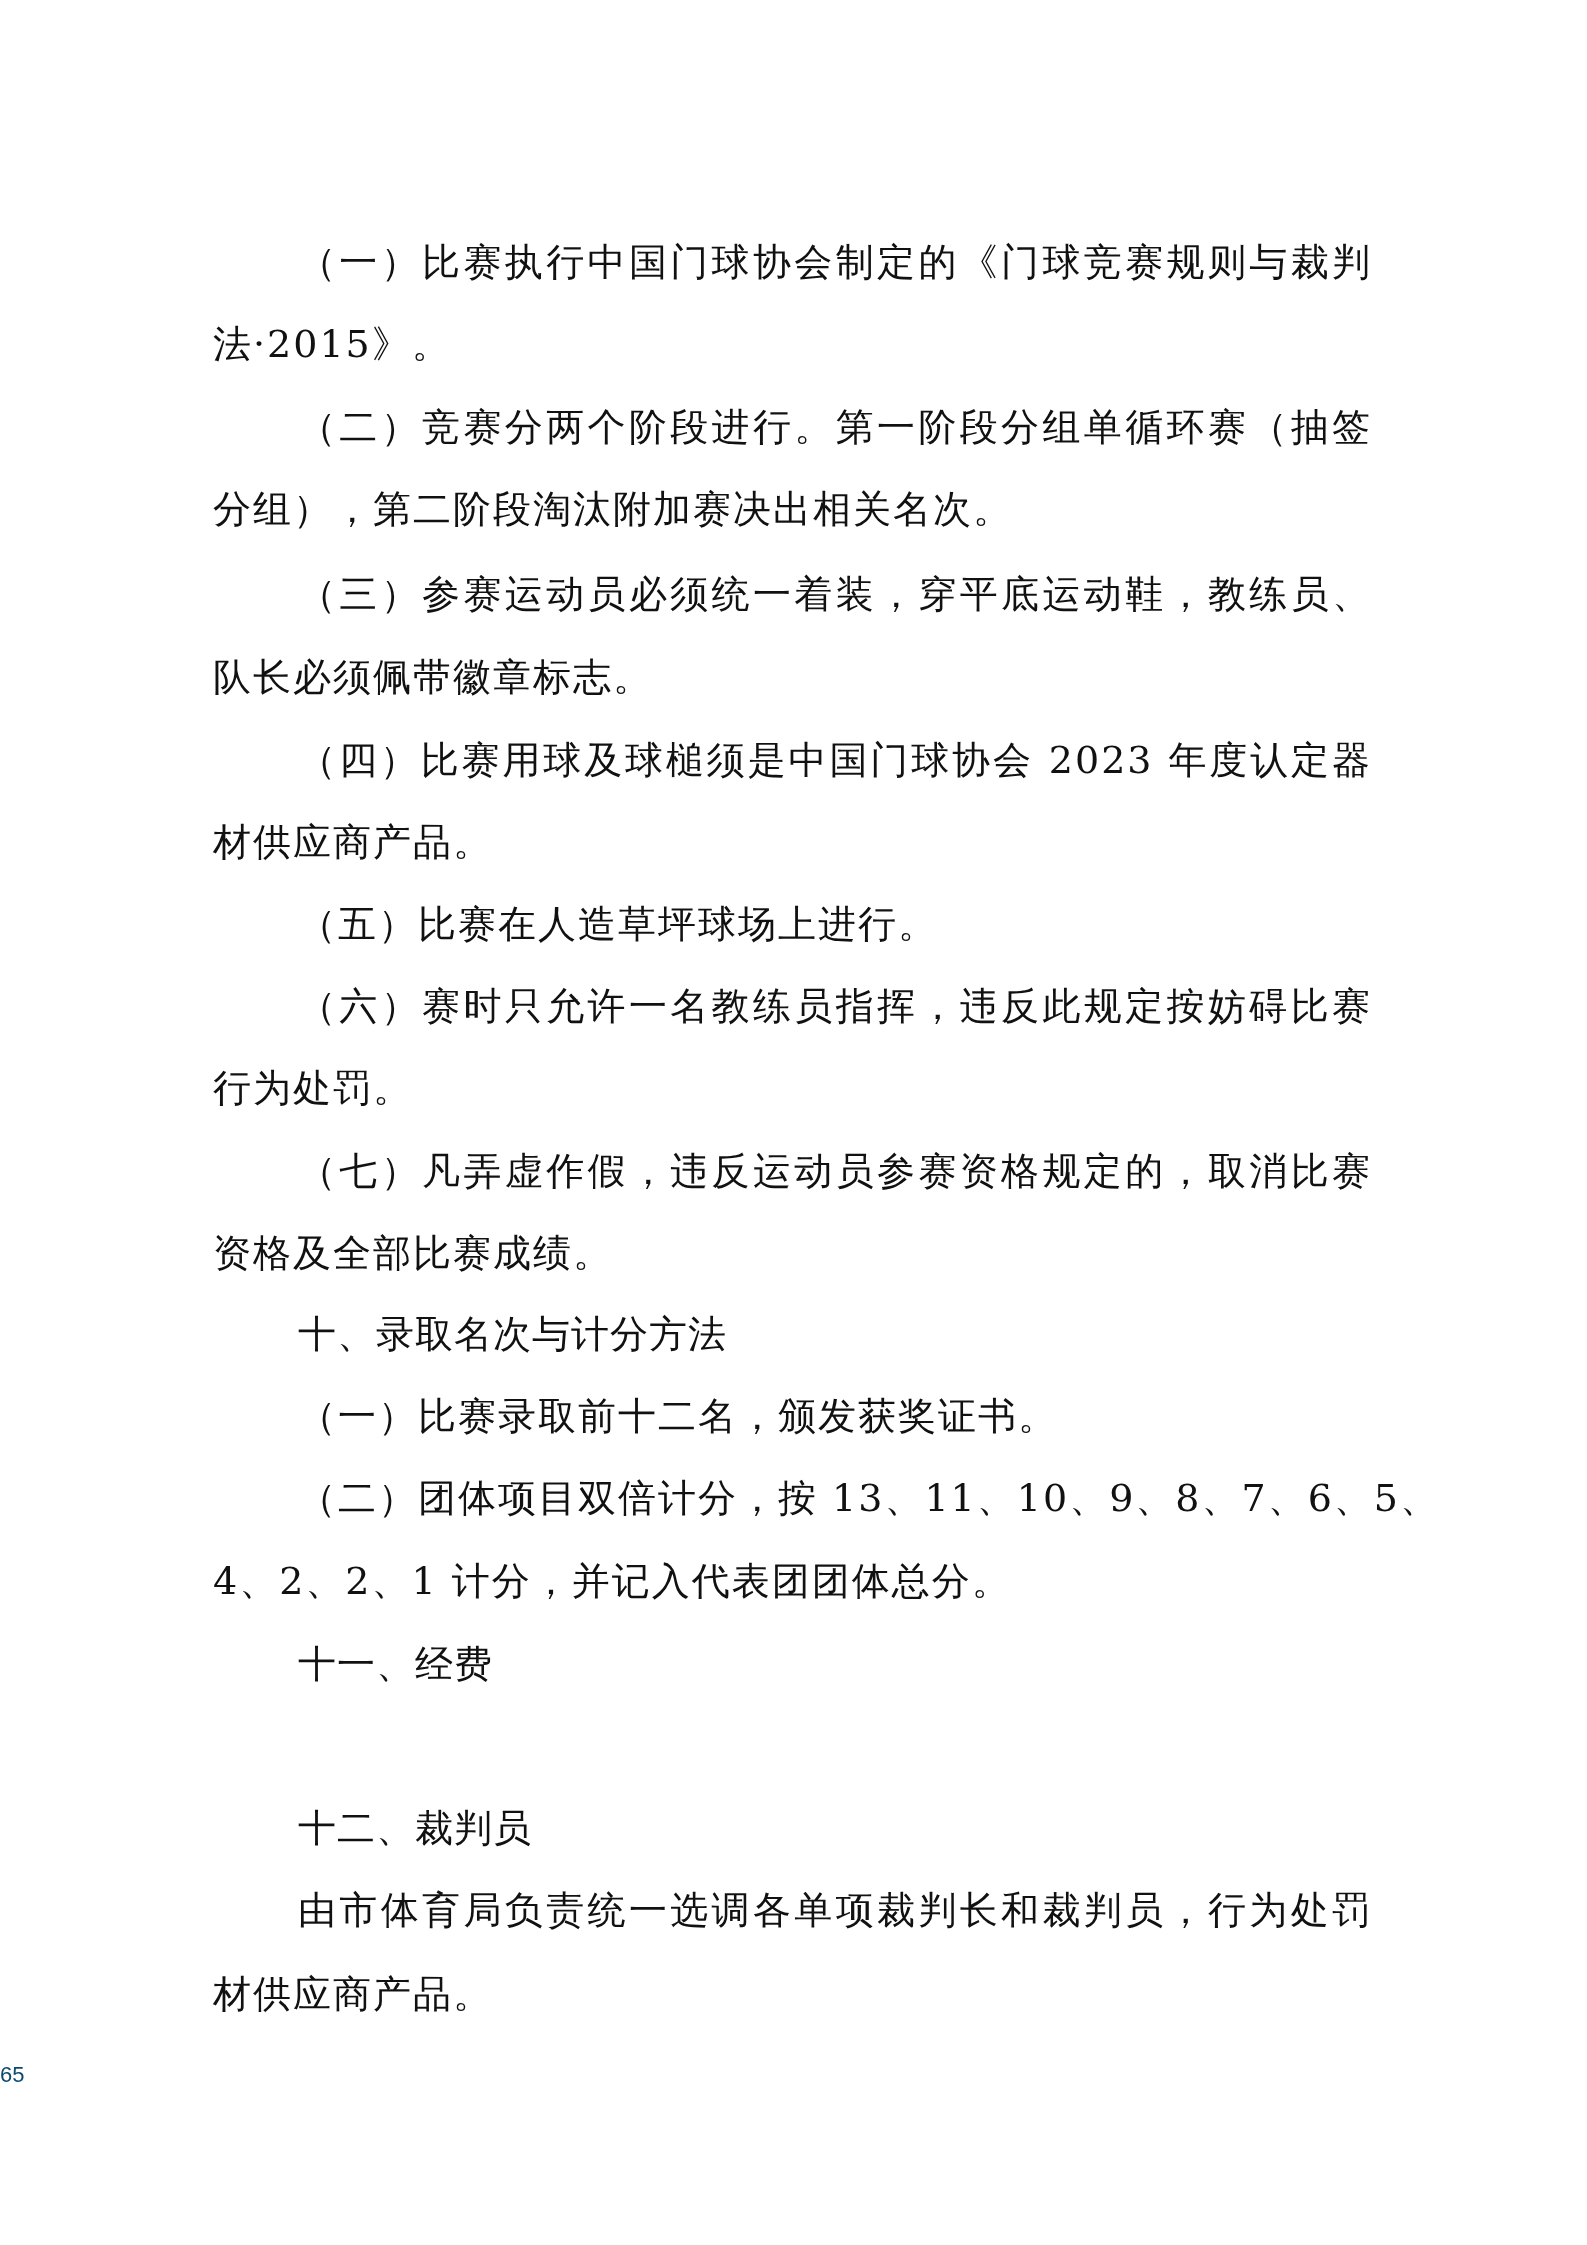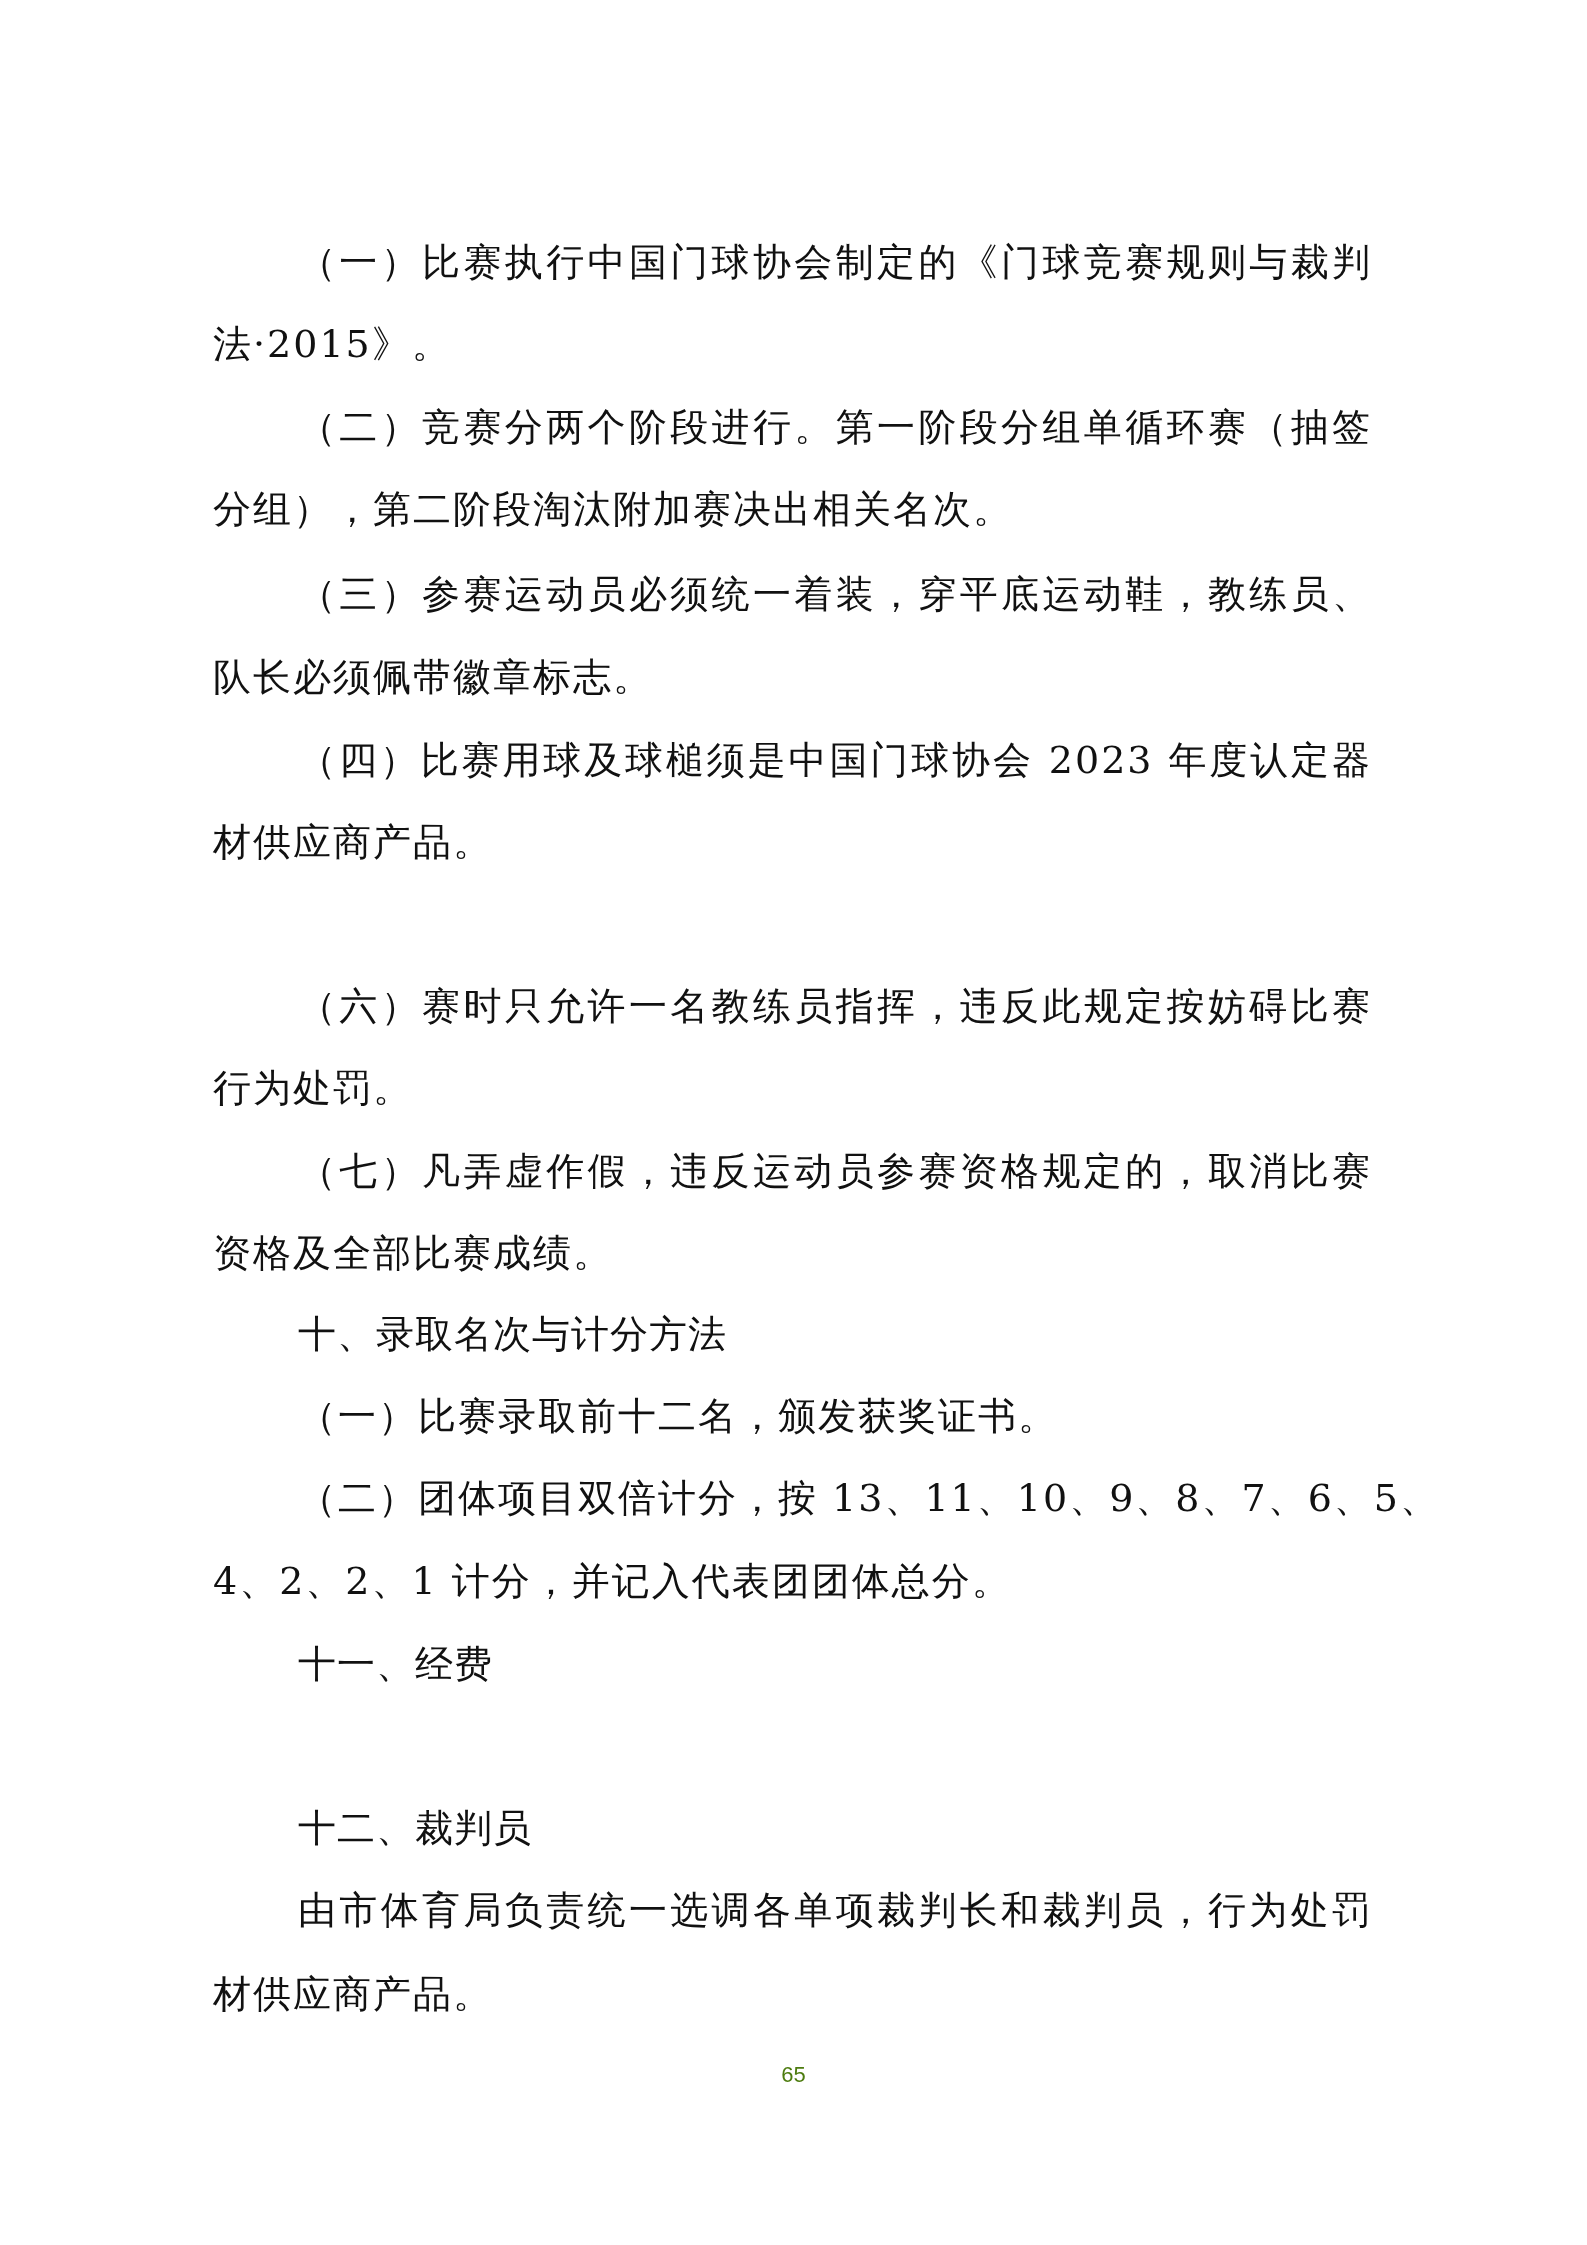--- a/index.html
+++ b/index.html
@@ -22,38 +22,39 @@
   .line.head {
     font-family: "DejaVu Sans", "Liberation Sans", sans-serif;
     font-weight: normal;
     font-size: 38px;
     letter-spacing: 1px;
   }
   .pagenum {
     position: absolute;
     left: 0; width: 1587px;
     top: 2062px;
-    text-align: center;
+    text-align: left;
     font-family: "Liberation Sans", "DejaVu Sans", sans-serif;
     font-size: 22px;
-    color: #4d7c0f;
+    color: #0c4a6e;
   }
 </style>
 </head>
 <body>
 
 <div class="page">
   <div class="line indent just" style="top:232px">（一）比赛执行中国门球协会制定的《门球竞赛规则与裁判</div>
   <div class="line" style="top:314px">法·2015》。</div>
   <div class="line indent just" style="top:397px">（二）竞赛分两个阶段进行。第一阶段分组单循环赛（抽签</div>
   <div class="line" style="top:479px">分组），第二阶段淘汰附加赛决出相关名次。</div>
   <div class="line indent just" style="top:564px">（三）参赛运动员必须统一着装，穿平底运动鞋，教练员、</div>
   <div class="line" style="top:647px">队长必须佩带徽章标志。</div>
   <div class="line indent just" style="top:730px">（四）比赛用球及球槌须是中国门球协会 2023 年度认定器</div>
   <div class="line" style="top:812px">材供应商产品。</div>
+  <div class="line indent" style="top:894px">（五）比赛在人造草坪球场上进行。</div>
   <div class="line indent just" style="top:976px">（六）赛时只允许一名教练员指挥，违反此规定按妨碍比赛</div>
   <div class="line indent just" style="top:1141px">（七）凡弄虚作假，违反运动员参赛资格规定的，取消比赛</div>
   <div class="line" style="top:1058px">行为处罚。</div>
   <div class="line" style="top:1223px">资格及全部比赛成绩。</div>
   <div class="line indent head" style="top:1304px">十、录取名次与计分方法</div>
   <div class="line indent" style="top:1386px">（一）比赛录取前十二名，颁发获奖证书。</div>
   <div class="line indent just" style="top:1468px">（二）团体项目双倍计分，按 13、11、10、9、8、7、6、5、</div>
   <div class="line" style="top:1551px">4、2、2、1 计分，并记入代表团团体总分。</div>
   <div class="line indent head" style="top:1634px">十一、经费</div>
   <div class="line indent head" style="top:1798px">十二、裁判员</div>

